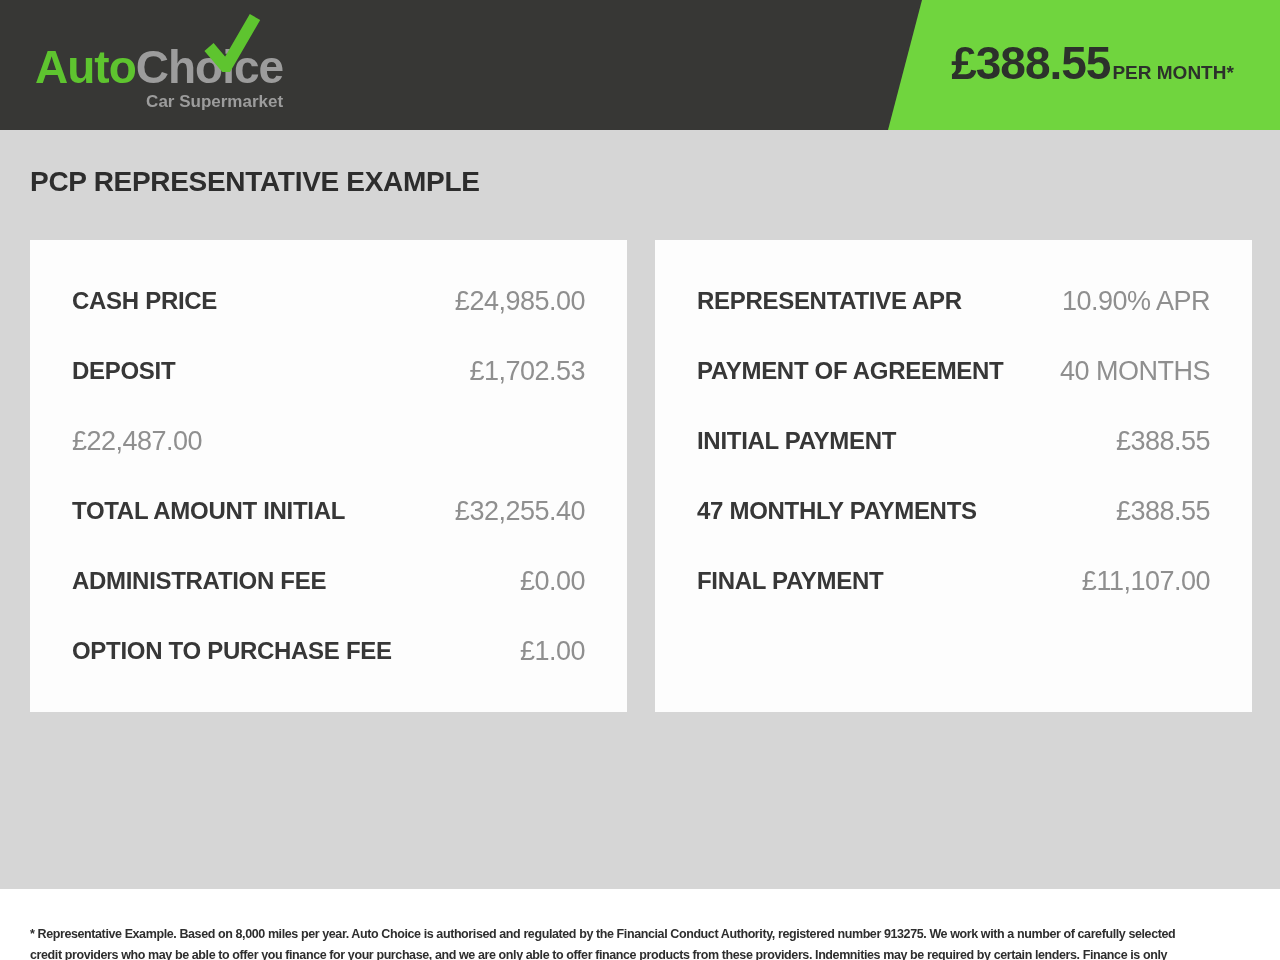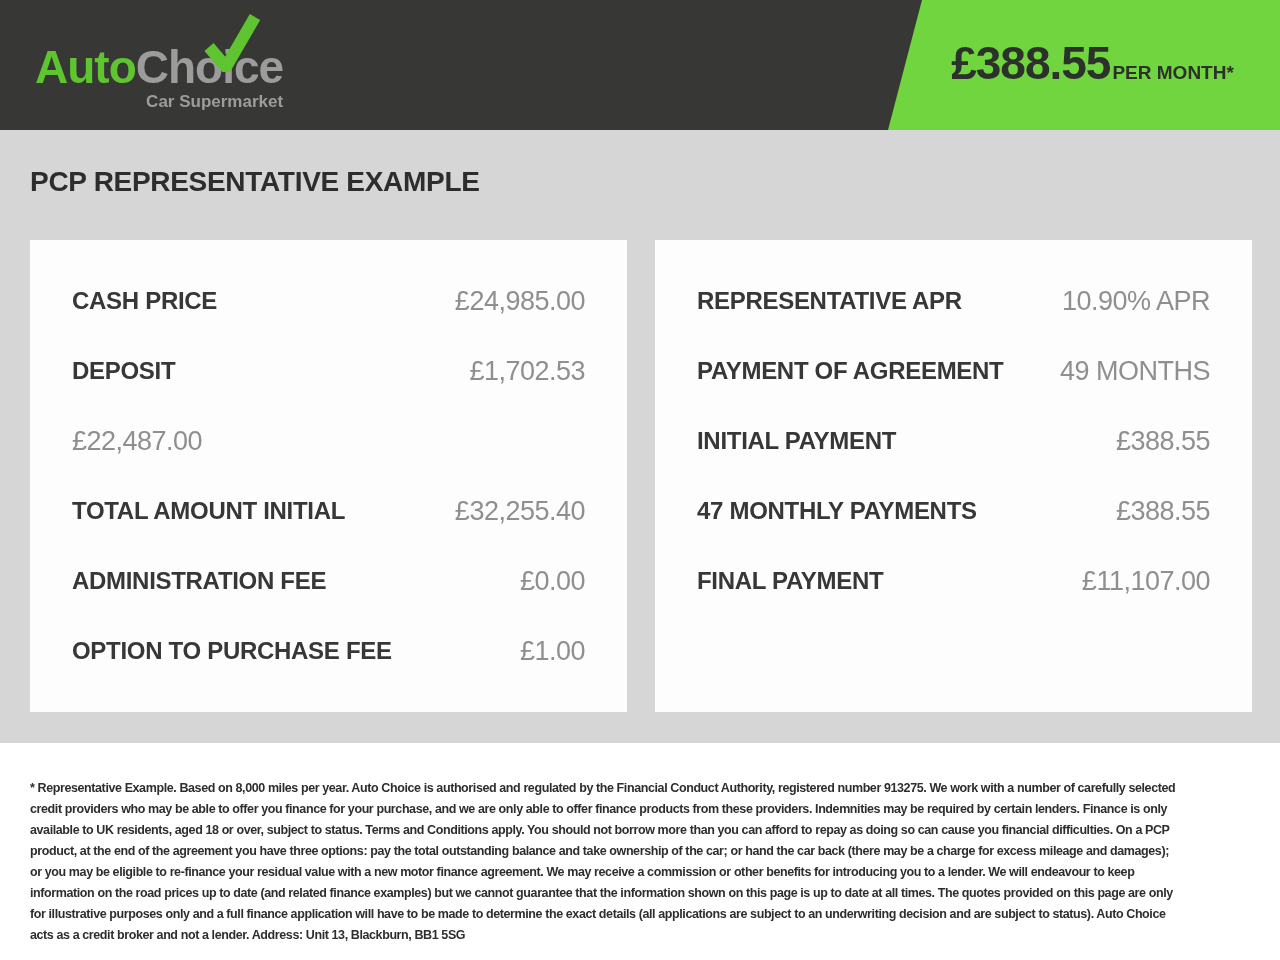--- a/index.html
+++ b/index.html
@@ -48,21 +48,21 @@
     color:var(--banner_text_dark,#2c312b);
   }
   .price-period {
     margin-left:2px;
     font-size:19px; font-weight:bold; letter-spacing:0;
     color:var(--banner_text_dark,#2c312b);
   }
 
   
   .content {
-    height:613px;
+    height:759px;
     background:var(--body_gray,#d6d6d6);
   }
   .page-title {
     padding:36px 0 0 30px;
     font-size:28px; line-height:32px; font-weight:bold; letter-spacing:-0.3px;
     color:var(--title_dark,#2d2d2d);
   }
   .panels {
     display:flex; gap:28px;
     padding:42px 28px 0 30px;
@@ -153,21 +153,21 @@
         </div>
       </section>
 
       <section class="panel">
         <div class="row">
           <span class="row-label">REPRESENTATIVE APR</span>
           <span class="row-value">10.90% APR</span>
         </div>
         <div class="row">
           <span class="row-label">PAYMENT OF AGREEMENT</span>
-          <span class="row-value">49 MONTHS</span>
+          <span class="row-value">40 MONTHS</span>
         </div>
         <div class="row">
           <span class="row-label">INITIAL PAYMENT</span>
           <span class="row-value">£388.55</span>
         </div>
         <div class="row">
           <span class="row-label">47 MONTHLY PAYMENTS</span>
           <span class="row-value">£388.55</span>
         </div>
         <div class="row">

